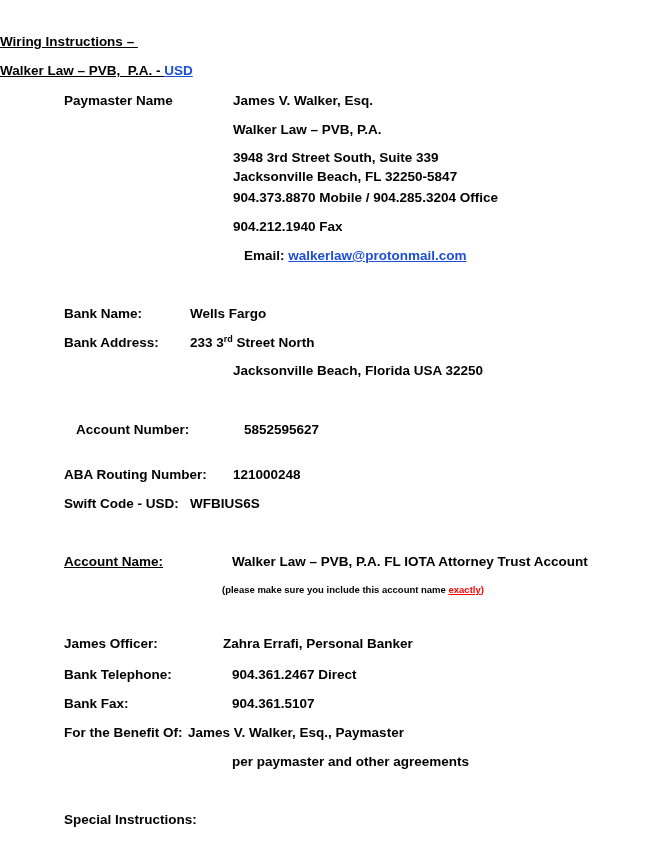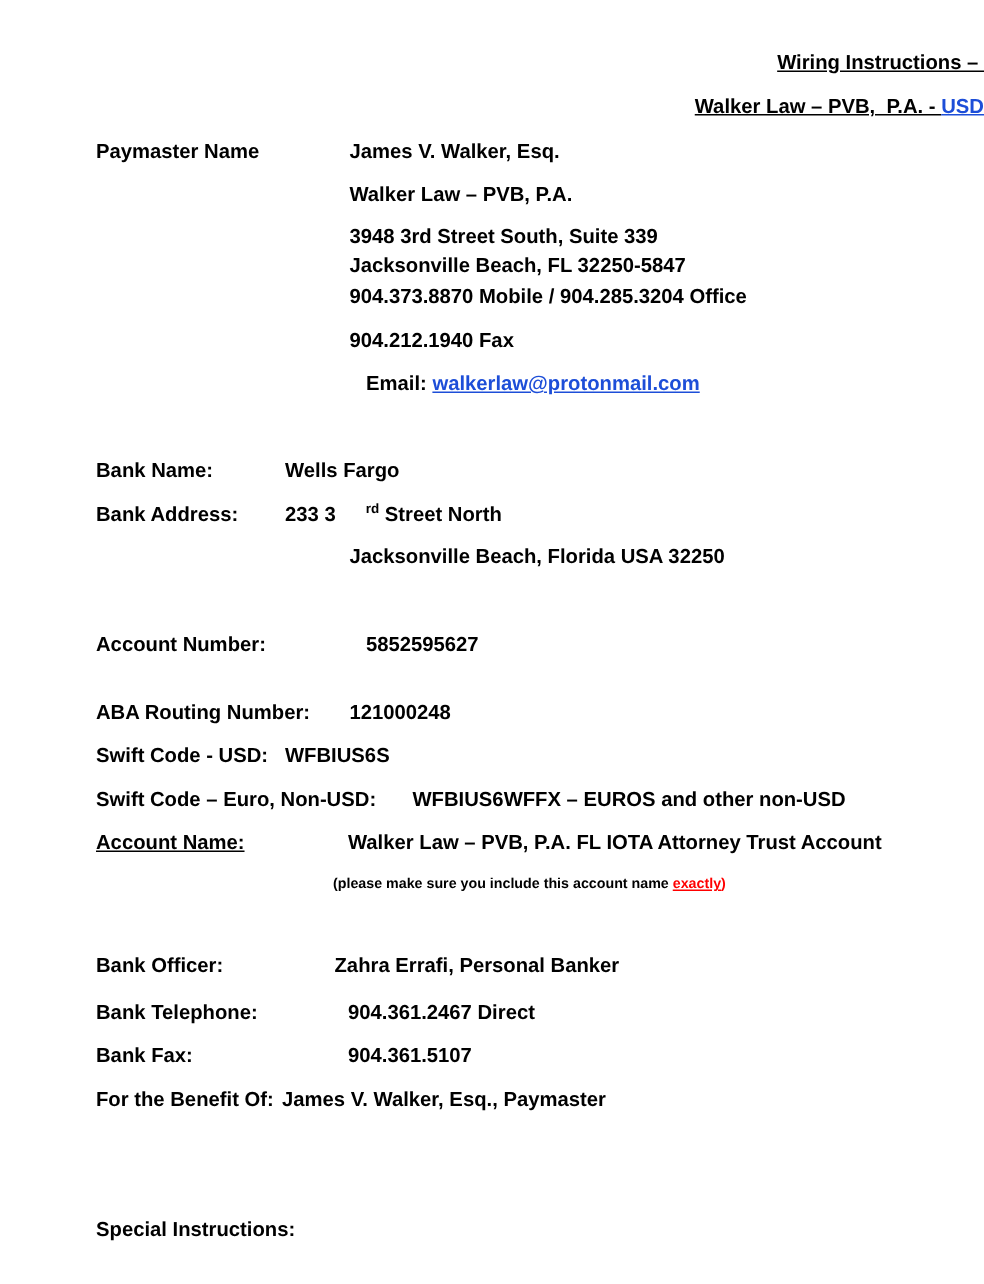--- a/index.html
+++ b/index.html
@@ -15,38 +15,37 @@
   }
   .t {
     position: absolute;
     font-size: 13.5px;
     line-height: 1.15;
     white-space: pre;
   }
   .center {
     left: 0;
     width: 100%;
-    text-align: right;
+    text-align: left;
   }
   .u { text-decoration: underline; }
   .link {
     color: #1d4ed8;
     text-decoration: underline;
     cursor: pointer;
   }
   .note {
     font-size: 9.5px;
   }
   .red { color: #ff0000; }
   .redu { color: #ff0000; text-decoration: underline; }
   sup.ord {
     font-size: 9px;
     vertical-align: super;
     line-height: 0;
-    margin-left: 20px;
   }
 </style>
 </head>
 <body>
 
 <div class="page">
 
   <div class="t center" style="top:34px;"><span class="u">Wiring Instructions – </span></div>
   <div class="t center" style="top:63px;"><span class="u">Walker Law – PVB,  P.A. - </span><span class="link">USD</span></div>
 
@@ -58,36 +57,35 @@
   <div class="t" style="top:190px;left:233px;">904.373.8870 Mobile / 904.285.3204 Office</div>
   <div class="t" style="top:219px;left:233px;">904.212.1940 Fax</div>
   <div class="t" style="top:248px;left:233px;padding-left:11px;"><span>Email: </span><span class="link">walkerlaw@protonmail.com</span></div>
 
   <div class="t" style="top:306px;left:64px;">Bank Name:</div>
   <div class="t" style="top:306px;left:190px;">Wells Fargo</div>
   <div class="t" style="top:335px;left:64px;">Bank Address:</div>
   <div class="t" style="top:335px;left:190px;"><span>233 3</span><sup class="ord">rd</sup><span> Street North</span></div>
   <div class="t" style="top:363px;left:233px;">Jacksonville Beach, Florida USA 32250</div>
 
-  <div class="t" style="top:422px;left:64px;">Account Number:</div>
+  <div class="t" style="top:422px;left:76px;">Account Number:</div>
   <div class="t" style="top:422px;left:244px;">5852595627</div>
   <div class="t" style="top:467px;left:64px;">ABA Routing Number:</div>
   <div class="t" style="top:467px;left:233px;">121000248</div>
   <div class="t" style="top:496px;left:64px;">Swift Code - USD:</div>
   <div class="t" style="top:496px;left:190px;">WFBIUS6S</div>
-  <div class="t" style="top:525px;left:64px;">Swift Code – Euro, Non-USD:</div>
-  <div class="t" style="top:525px;left:275px;">WFBIUS6WFFX – EUROS and other non-USD</div>
   <div class="t" style="top:554px;left:64px;text-decoration:underline;">Account Name:</div>
   <div class="t" style="top:554px;left:232px;">Walker Law – PVB, P.A. FL IOTA Attorney Trust Account</div>
   <div class="t note" style="top:585px;left:222px;"><span>(please make sure you include this account name </span><span class="redu">exactly</span><span class="red">)</span></div>
 
-  <div class="t" style="top:636px;left:64px;">Bank Officer:</div>
+  <div class="t" style="top:636px;left:64px;">James Officer:</div>
   <div class="t" style="top:636px;left:223px;">Zahra Errafi, Personal Banker</div>
   <div class="t" style="top:667px;left:64px;">Bank Telephone:</div>
   <div class="t" style="top:667px;left:232px;">904.361.2467 Direct</div>
   <div class="t" style="top:696px;left:64px;">Bank Fax:</div>
   <div class="t" style="top:696px;left:232px;">904.361.5107</div>
   <div class="t" style="top:725px;left:64px;">For the Benefit Of:</div>
   <div class="t" style="top:725px;left:188px;">James V. Walker, Esq., Paymaster</div>
+  <div class="t" style="top:754px;left:232px;">per paymaster and other agreements</div>
 
   <div class="t" style="top:812px;left:64px;">Special Instructions:</div>
 
 </div>
 
 </body></html>

